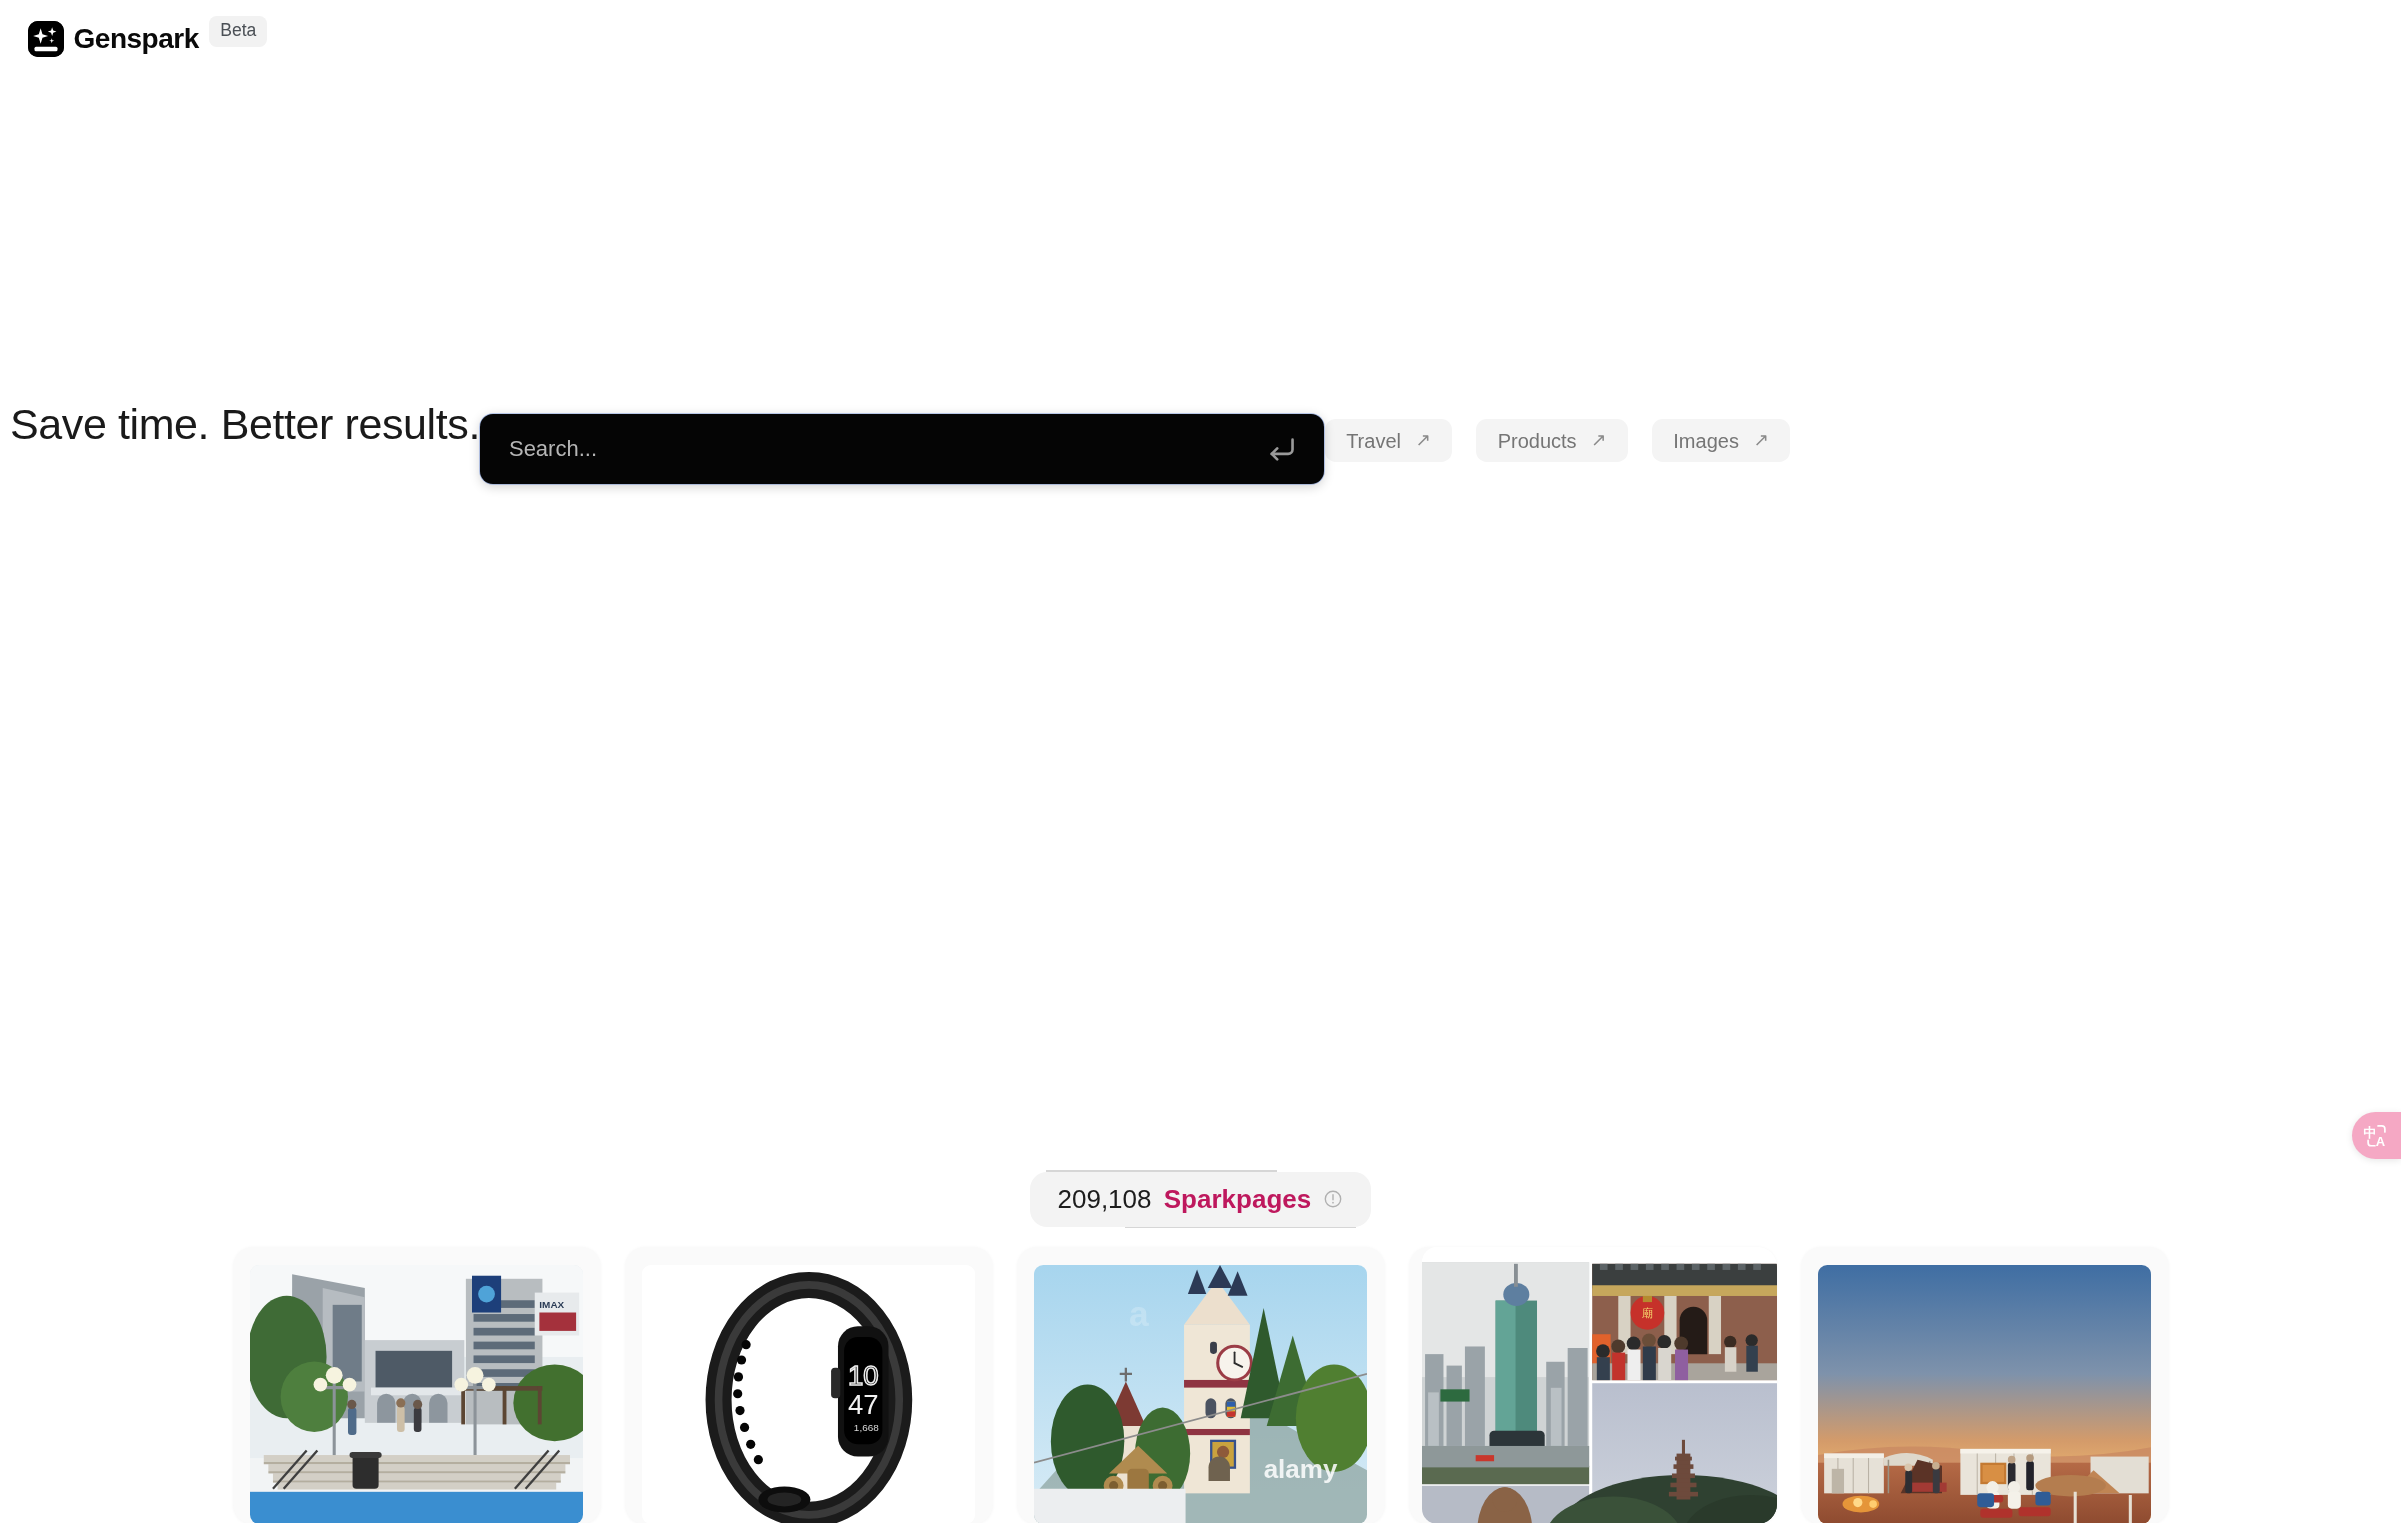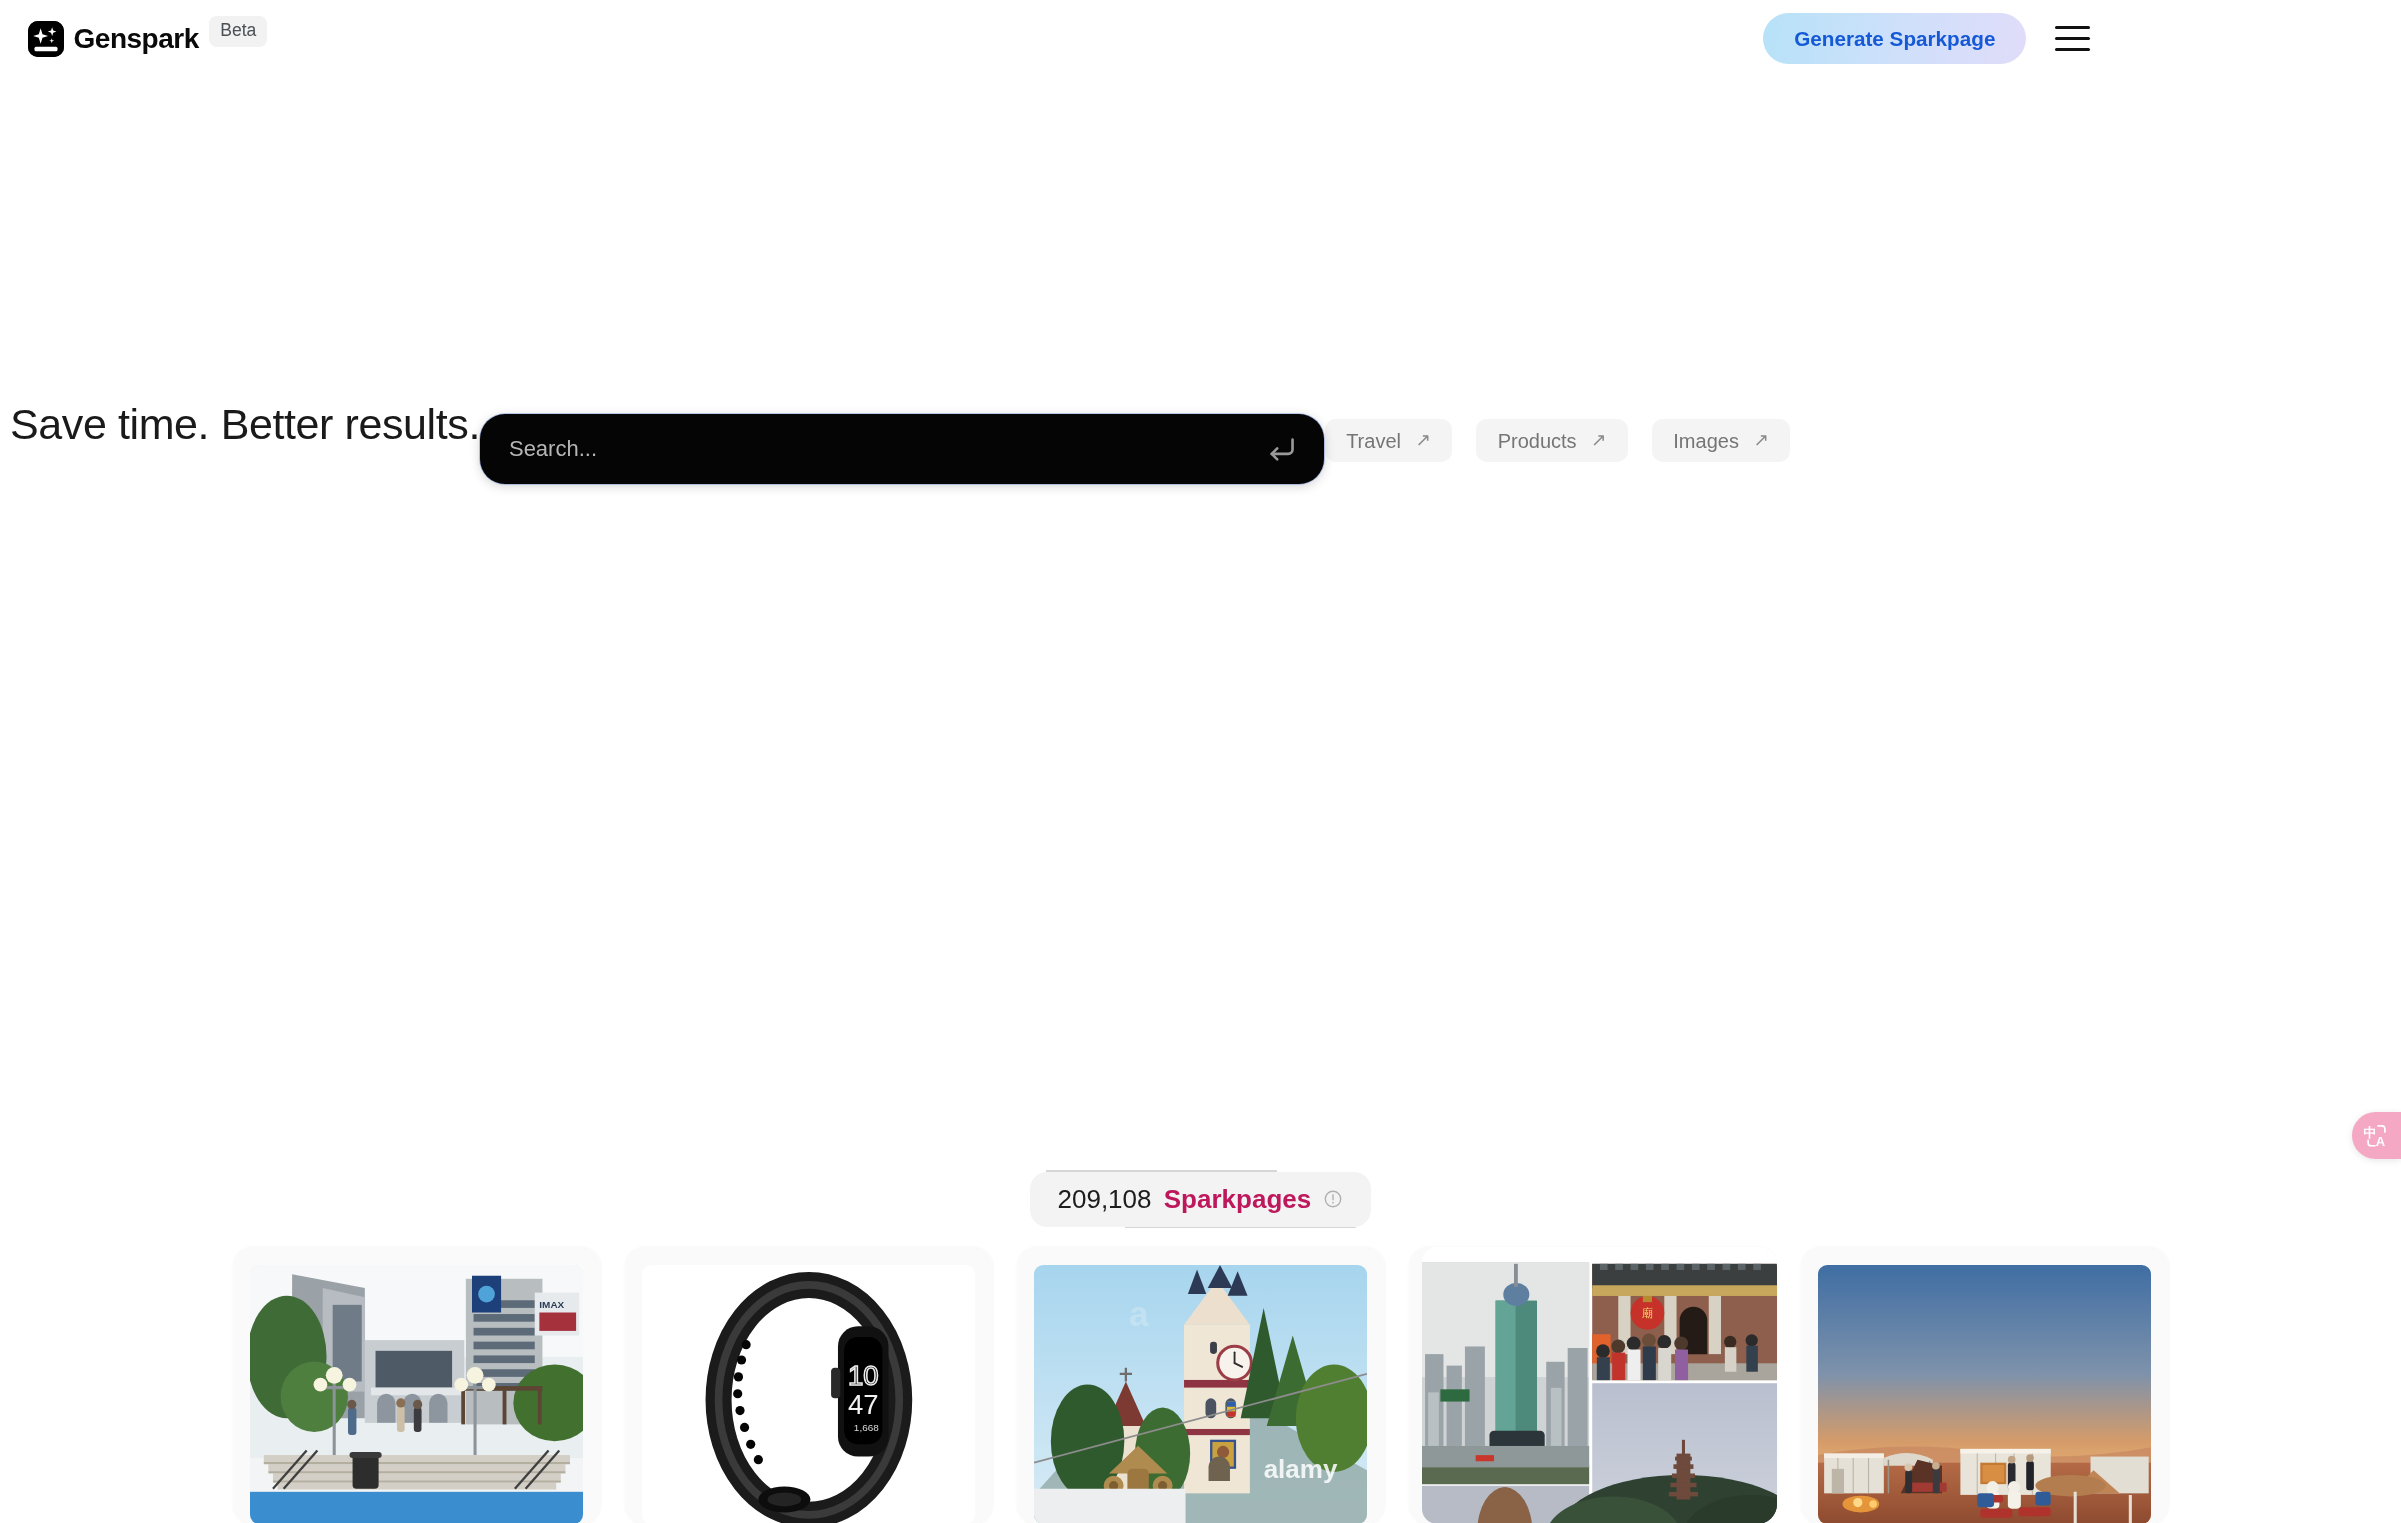--- a/index.html
+++ b/index.html
@@ -117,21 +117,21 @@
     color: #1a1a1a;
     letter-spacing: -0.4px;
     line-height: 1.2;
   }
 
   .search-wrap {
     margin-top: 48px;
     width: 844px;
     height: 70px;
     background: #050505;
-    border-radius: 25px;
+    border-radius: 13px;
     display: flex;
     align-items: center;
     padding: 0 26px 0 29px;
     box-shadow: 0 2.3px 10.7px rgba(0,0,0,0.18), 0 0 0 0.8px rgba(30,90,220,0.35);
     position: relative;
   }
 
   .search-input {
     flex: 1;
     background: transparent;
@@ -276,28 +276,20 @@
         <path d="M16.5 9.5 L18.9 17.2 L26.2 19.6 L18.9 22.0 L16.5 29.7 L14.1 22.0 L6.8 19.6 L14.1 17.2 Z" fill="#ffffff"></path>
         <path d="M31.5 8.0 L32.9 12.3 L37.1 13.8 L32.9 15.3 L31.5 19.6 L30.1 15.3 L25.9 13.8 L30.1 12.3 Z" fill="#ffffff"></path>
         <path d="M31.0 22.5 L31.8 25.0 L34.3 25.8 L31.8 26.6 L31.0 29.1 L30.2 26.6 L27.7 25.8 L30.2 25.0 Z" fill="#ffffff"></path>
         <rect x="8.5" y="33.5" width="30" height="6" rx="2" fill="#ffffff"></rect>
       </svg>
     </span>
     <span class="brand-name">Genspark</span>
     <span class="beta-badge">Beta</span>
   </div>
 
-  <div class="header-right">
-    <button class="generate-btn">Generate Sparkpage</button>
-    <div class="hamburger">
-      <span></span>
-      <span></span>
-      <span></span>
-    </div>
-  </div>
 
 </div>
 
 <div class="hero">
 
   <h1 class="hero-title">Save time. Better results.</h1>
 
   <div class="search-wrap">
     <input class="search-input" type="text" placeholder="Search..." style="">
     <span class="enter-icon">

